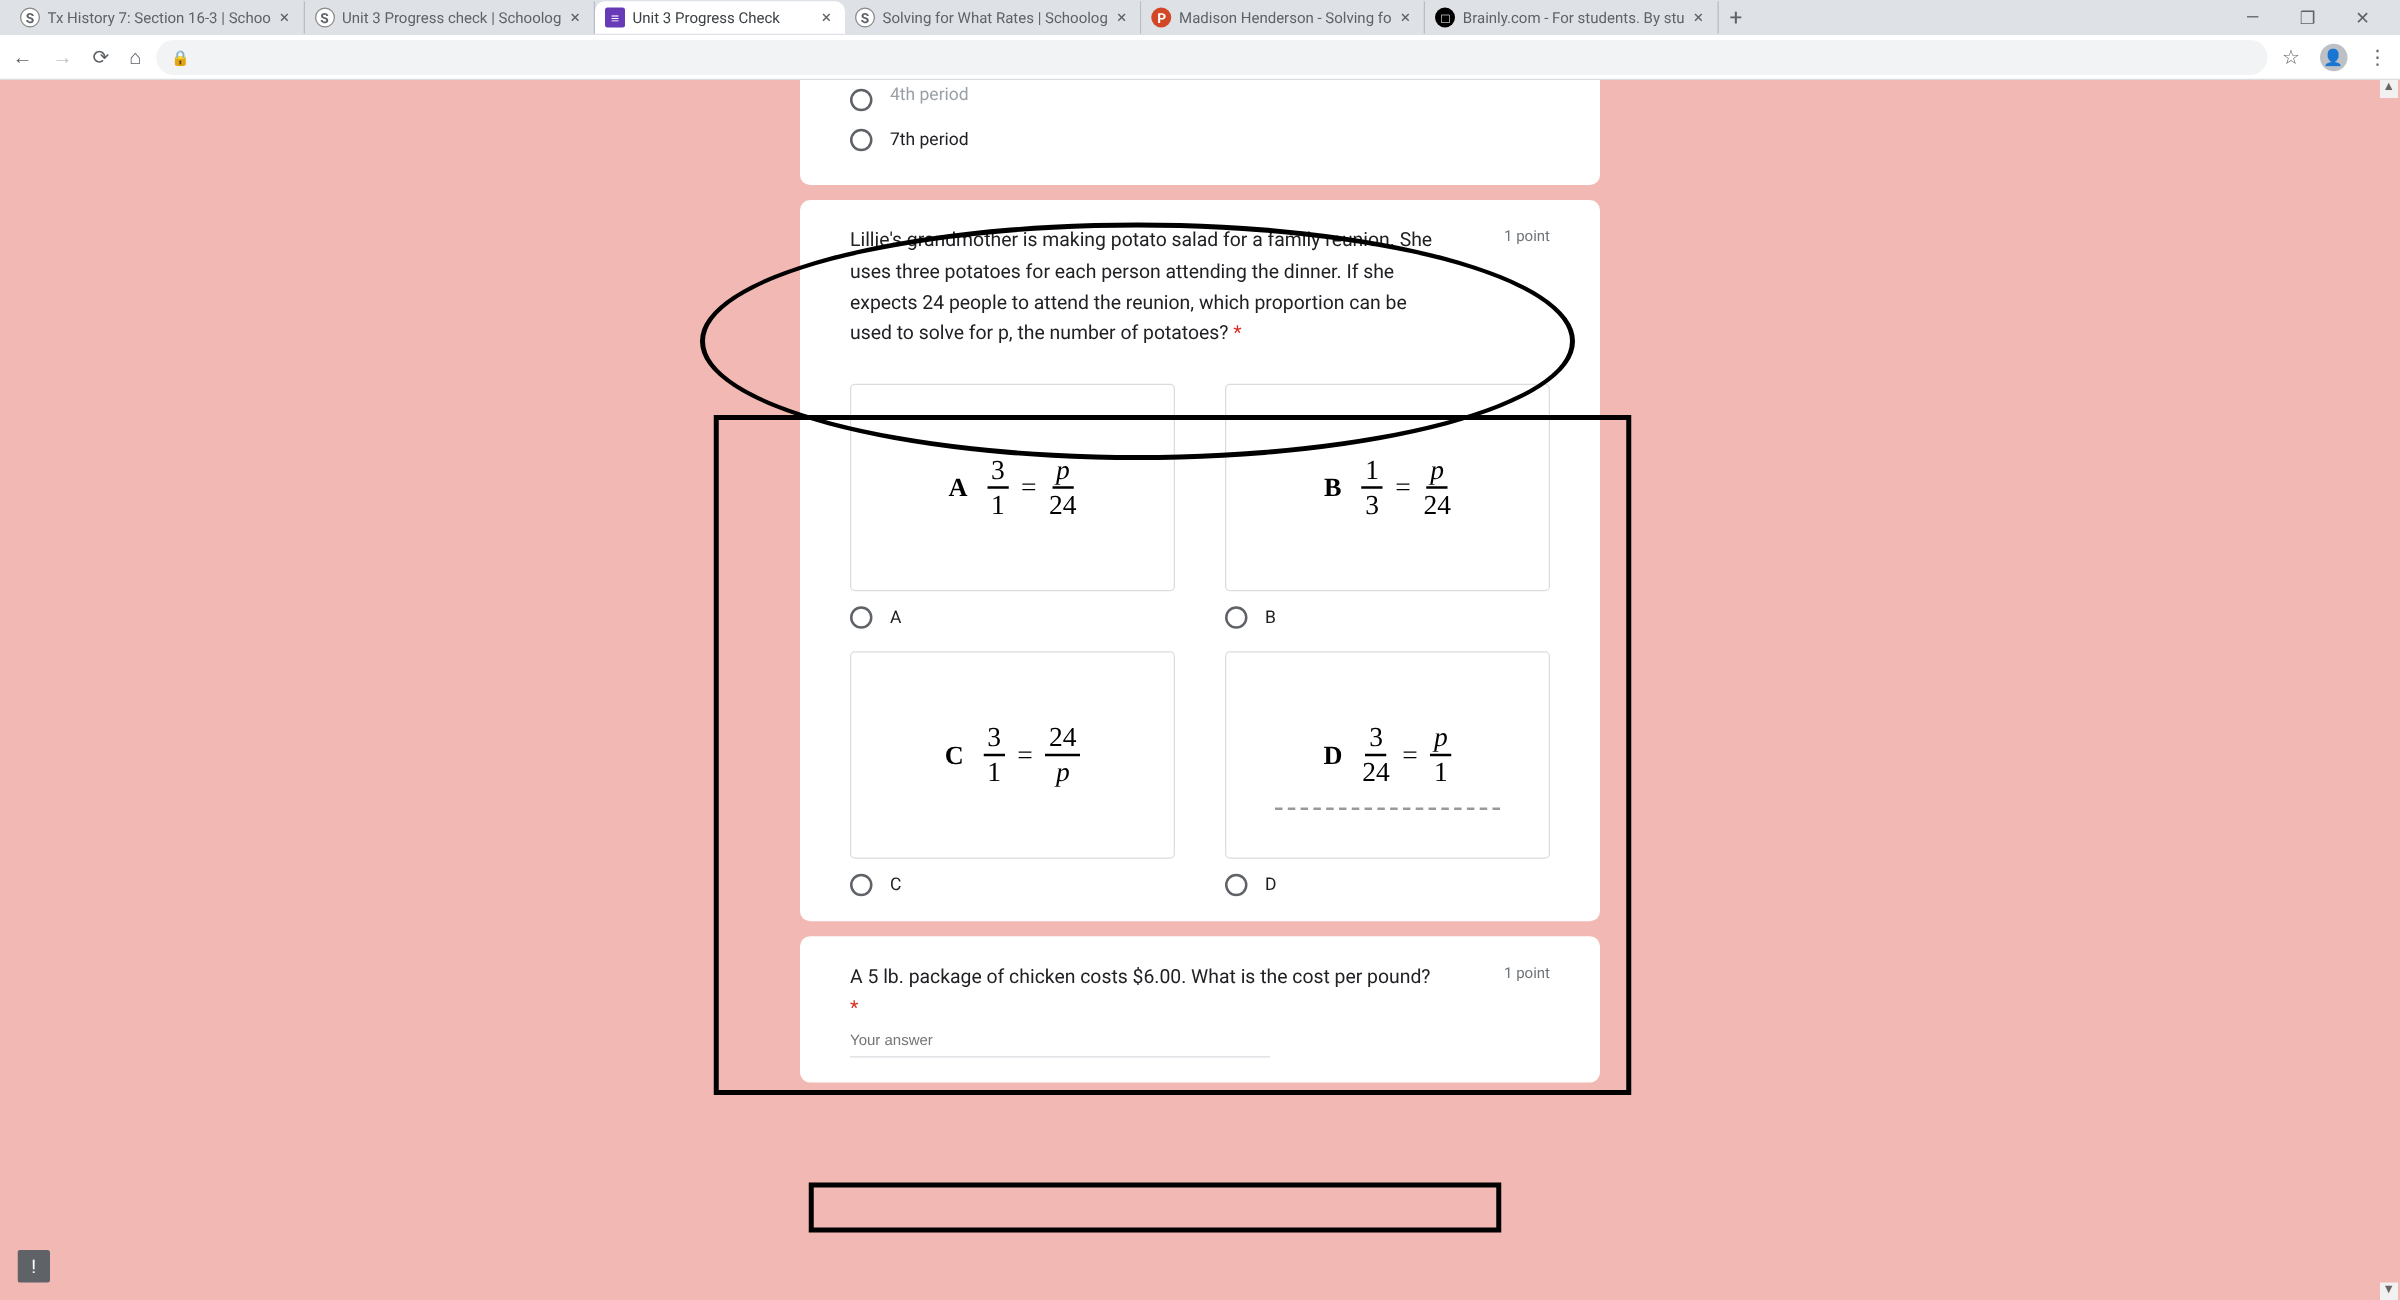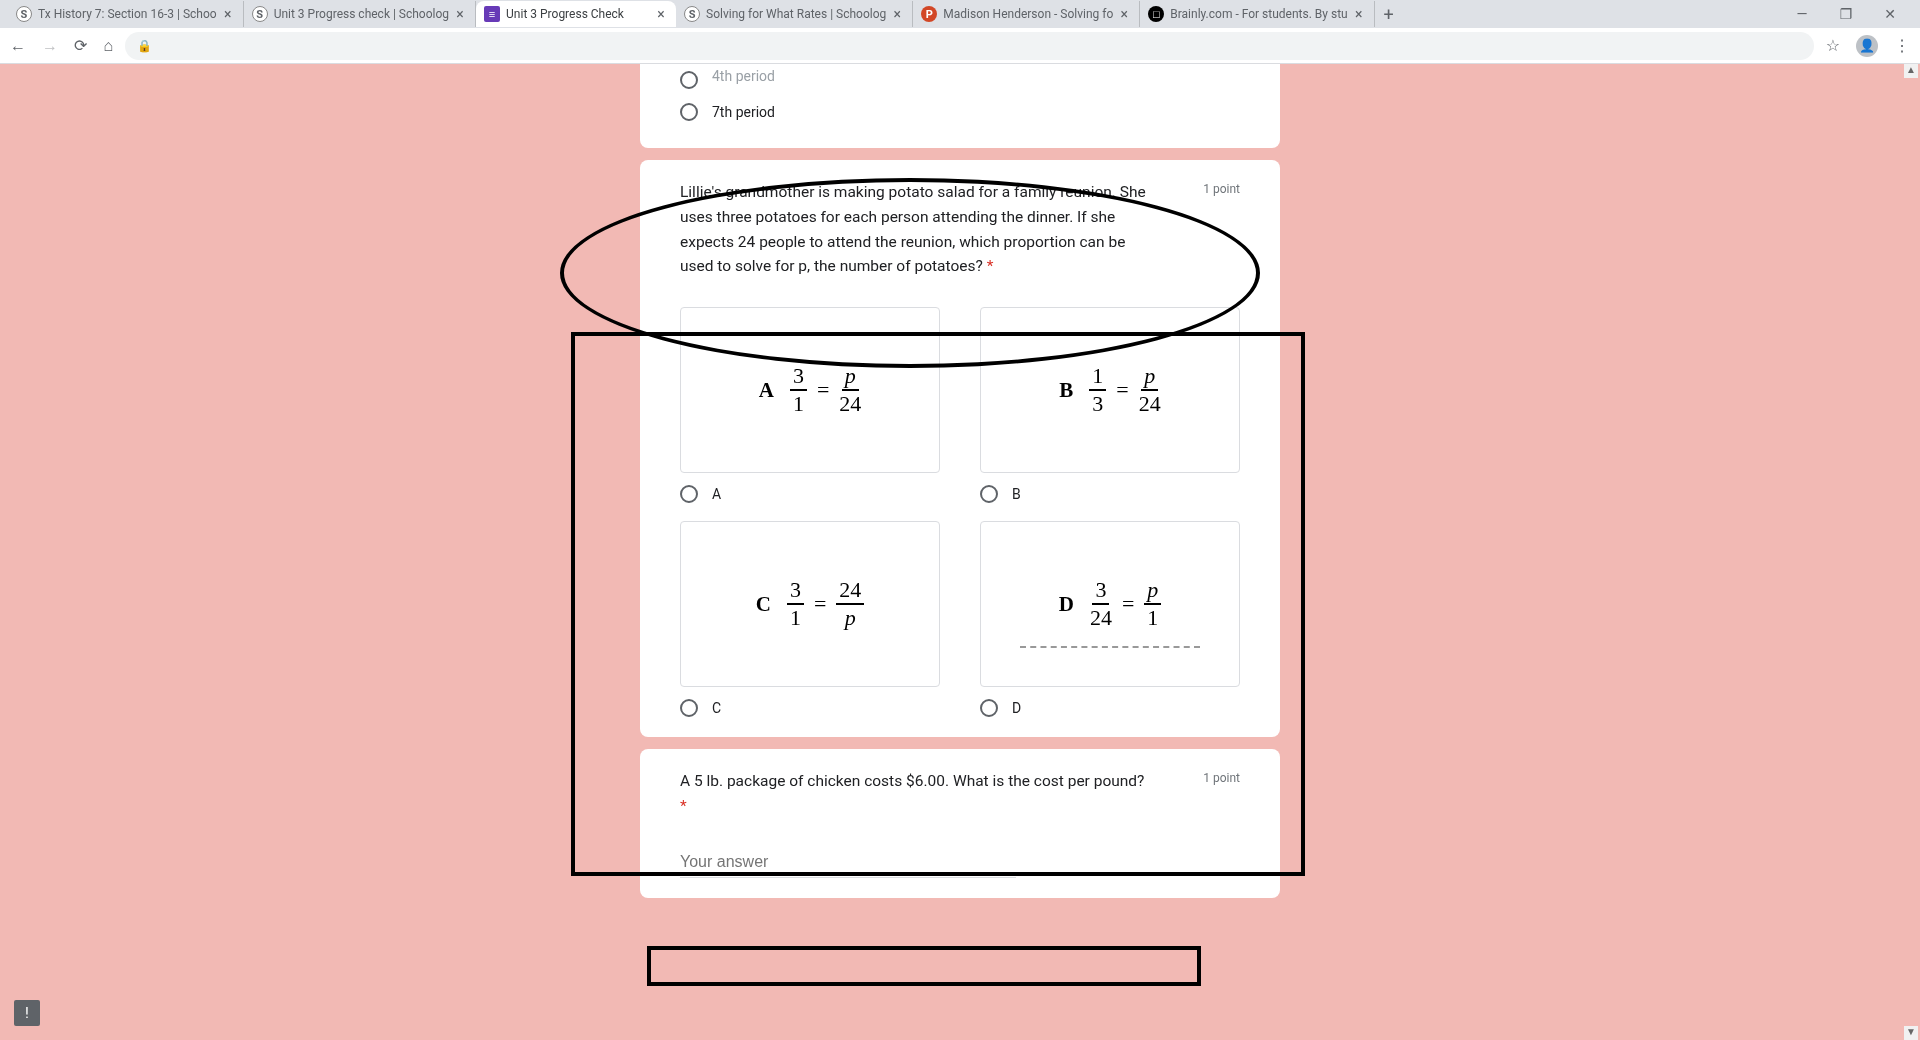--- a/index.html
+++ b/index.html
@@ -133,25 +133,24 @@
   .frac { display: inline-flex; flex-direction: column; align-items: center; line-height: 1; }
   .frac .num { border-bottom: 2px solid #000; padding: 0 3px 2px; }
   .frac .den { padding-top: 2px; }
   .italic { font-style: italic; }
   .dashes { position: absolute; border-top: 2px dashed #999; width: 180px; bottom: 38px; left: 50%; transform: translateX(-50%); }
   .choice-radio-row { display:flex; align-items:center; margin-top: 12px; }
   
   .answer-input {
     border: none;
     border-bottom: 1px solid #dadce0;
-    font-size: 16px;
+    font-size: 12px;
     padding: 6px 0;
     width: 60%;
     color: #70757a;
-    margin-top: 28px;
     background: transparent;
   }
   
   .overlay { position: absolute; pointer-events: none; }
   .ellipse {
     width: 700px; height: 190px;
     border: 4px solid #000;
     border-radius: 50%;
     left: 560px; top: 114px;
   }

